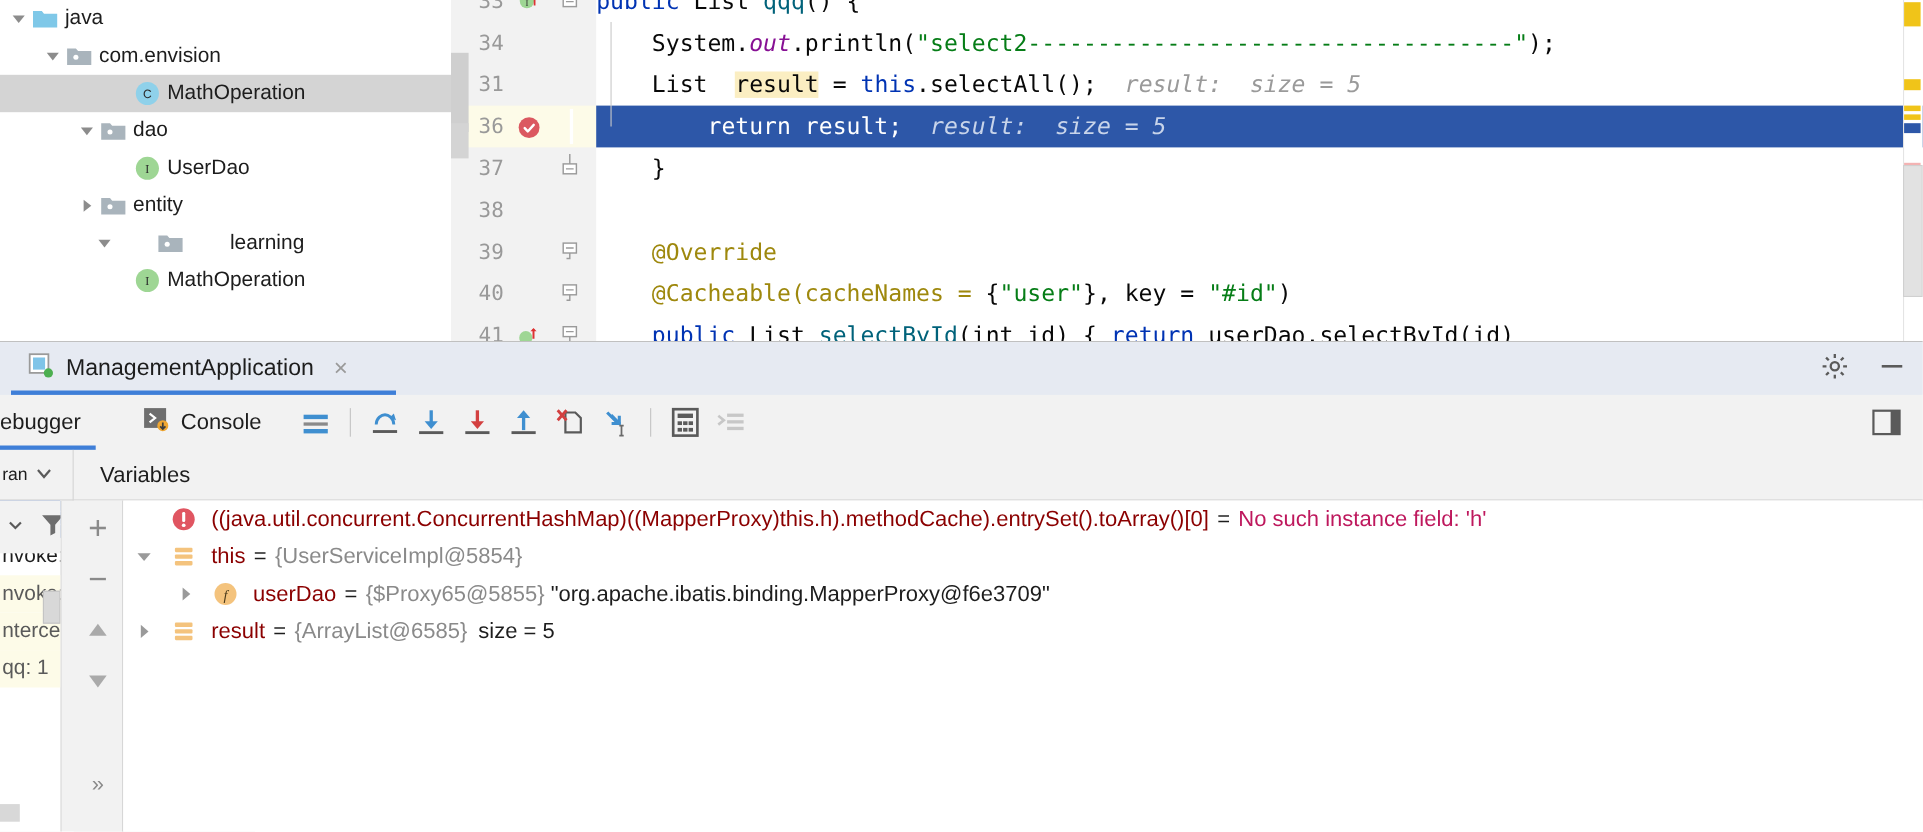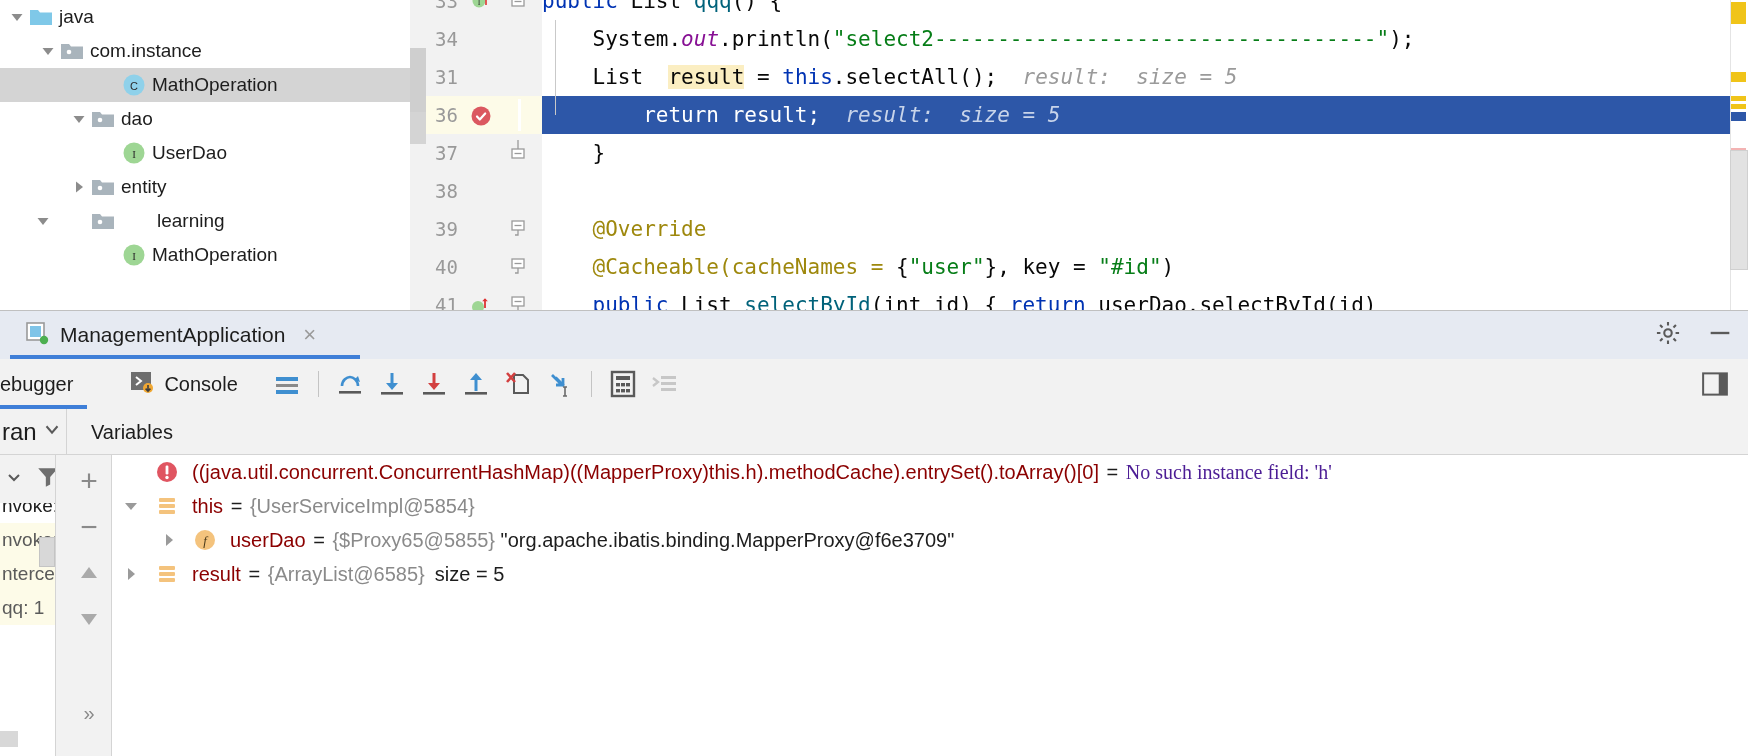--- a/index.html
+++ b/index.html
@@ -112,21 +112,21 @@
 
   #dbgToolbarRight { position:absolute; right:12px; top:48px; height:50px; display:flex; align-items:center; }
 
   
   #paneHeaders {
     position:absolute; left:0; top:98px; width:1748px; height:46px; background:#f2f2f2;
   }
   #framesHeader {
     position:absolute; left:0; top:0; width:67px; height:46px;
     display:flex; align-items:center; gap:4px; padding-left:2px;
-    font-size:24px; color:#1d1d1d; border-right:1px solid #d4d4d4;
+    font-size:16px; color:#1d1d1d; border-right:1px solid #d4d4d4;
   }
   #variablesHeader {
     position:absolute; left:67px; top:0; height:46px; display:flex; align-items:center;
     padding-left:24px; font-size:20px; color:#1d1d1d;
   }
   #paneHeaderLine { position:absolute; left:0; bottom:0; width:1748px; height:1px; background:#d4d4d4; }
 
   
   #framesPane {
     position:absolute; left:0; top:144px; width:56px; height:302px;
@@ -160,21 +160,21 @@
     display:flex; align-items:center; height:34px; white-space:nowrap;
     font-size:20px; color:#8b0000;
   }
   .var-tw { width:38px; min-width:38px; display:flex; align-items:center; justify-content:center; }
   .var-ic { width:34px; min-width:34px; display:flex; align-items:center; justify-content:center; }
   .var-name { color:#8b0000; }
   .var-eq { color:#1d1d1d; padding:0 2px; }
   .var-val { color:#8a8a8a; }
   .var-str { color:#1d1d1d; }
   .var-extra { color:#1d1d1d; padding-left:10px; }
-  .var-err { color:#4c1d95;font-family:Liberation Serif, serif; }
+  .var-err { color:#be185d; }
 </style>
 </head>
 <body>
 
 <div id="app">
 
   <div id="topRegion">
 
     <div id="projectTree">
         <div class="tree-row" style="padding-left: 6px;">
@@ -195,21 +195,21 @@
             <svg width="18" height="18" viewBox="0 0 18 18">
               <path d="M3.5 6l5.5 7 5.5-7z" fill="#8c8c8c"></path>
             </svg>
           </span>
           <span class="nodeicon">
             <svg width="24" height="22" viewBox="0 0 24 22">
               <path d="M1 4h8l2 2.4h12V19H1z" fill="#a9b4bc"></path>
               <circle cx="9" cy="12" r="2.3" fill="#ffffff"></circle>
             </svg>
           </span>
-          <span class="tree-label">com.instance</span>
+          <span class="tree-label">com.envision</span>
         </div>
         <div class="tree-row selected" style="padding-left: 99px;">
           <span class="twisty"></span>
           <span class="nodeicon">
             <svg width="26" height="26" viewBox="0 0 26 26">
               <circle cx="13" cy="13" r="10.5" fill="#8fd1ea"></circle>
               <text x="13" y="17.5" font-size="11" font-family="Liberation Sans" text-anchor="middle" fill="#2b2b2b">C</text>
             </svg>
           </span>
           <span class="tree-label">MathOperation</span>
@@ -245,21 +245,21 @@
             </svg>
           </span>
           <span class="nodeicon">
             <svg width="24" height="22" viewBox="0 0 24 22">
               <path d="M1 4h8l2 2.4h12V19H1z" fill="#a9b4bc"></path>
               <circle cx="9" cy="12" r="2.3" fill="#ffffff"></circle>
             </svg>
           </span>
           <span class="tree-label">entity</span>
         </div>
-        <div class="tree-row" style="padding-left: 32px; gap: 36px;">
+        <div class="tree-row" style="padding-left: 84px; gap: 36px;">
           <span class="twisty">
             <svg width="18" height="18" viewBox="0 0 18 18">
               <path d="M3.5 6l5.5 7 5.5-7z" fill="#8c8c8c"></path>
             </svg>
           </span>
           <span class="nodeicon">
             <svg width="24" height="22" viewBox="0 0 24 22">
               <path d="M1 4h8l2 2.4h12V19H1z" fill="#a9b4bc"></path>
               <circle cx="9" cy="12" r="2.3" fill="#ffffff"></circle>
             </svg>

